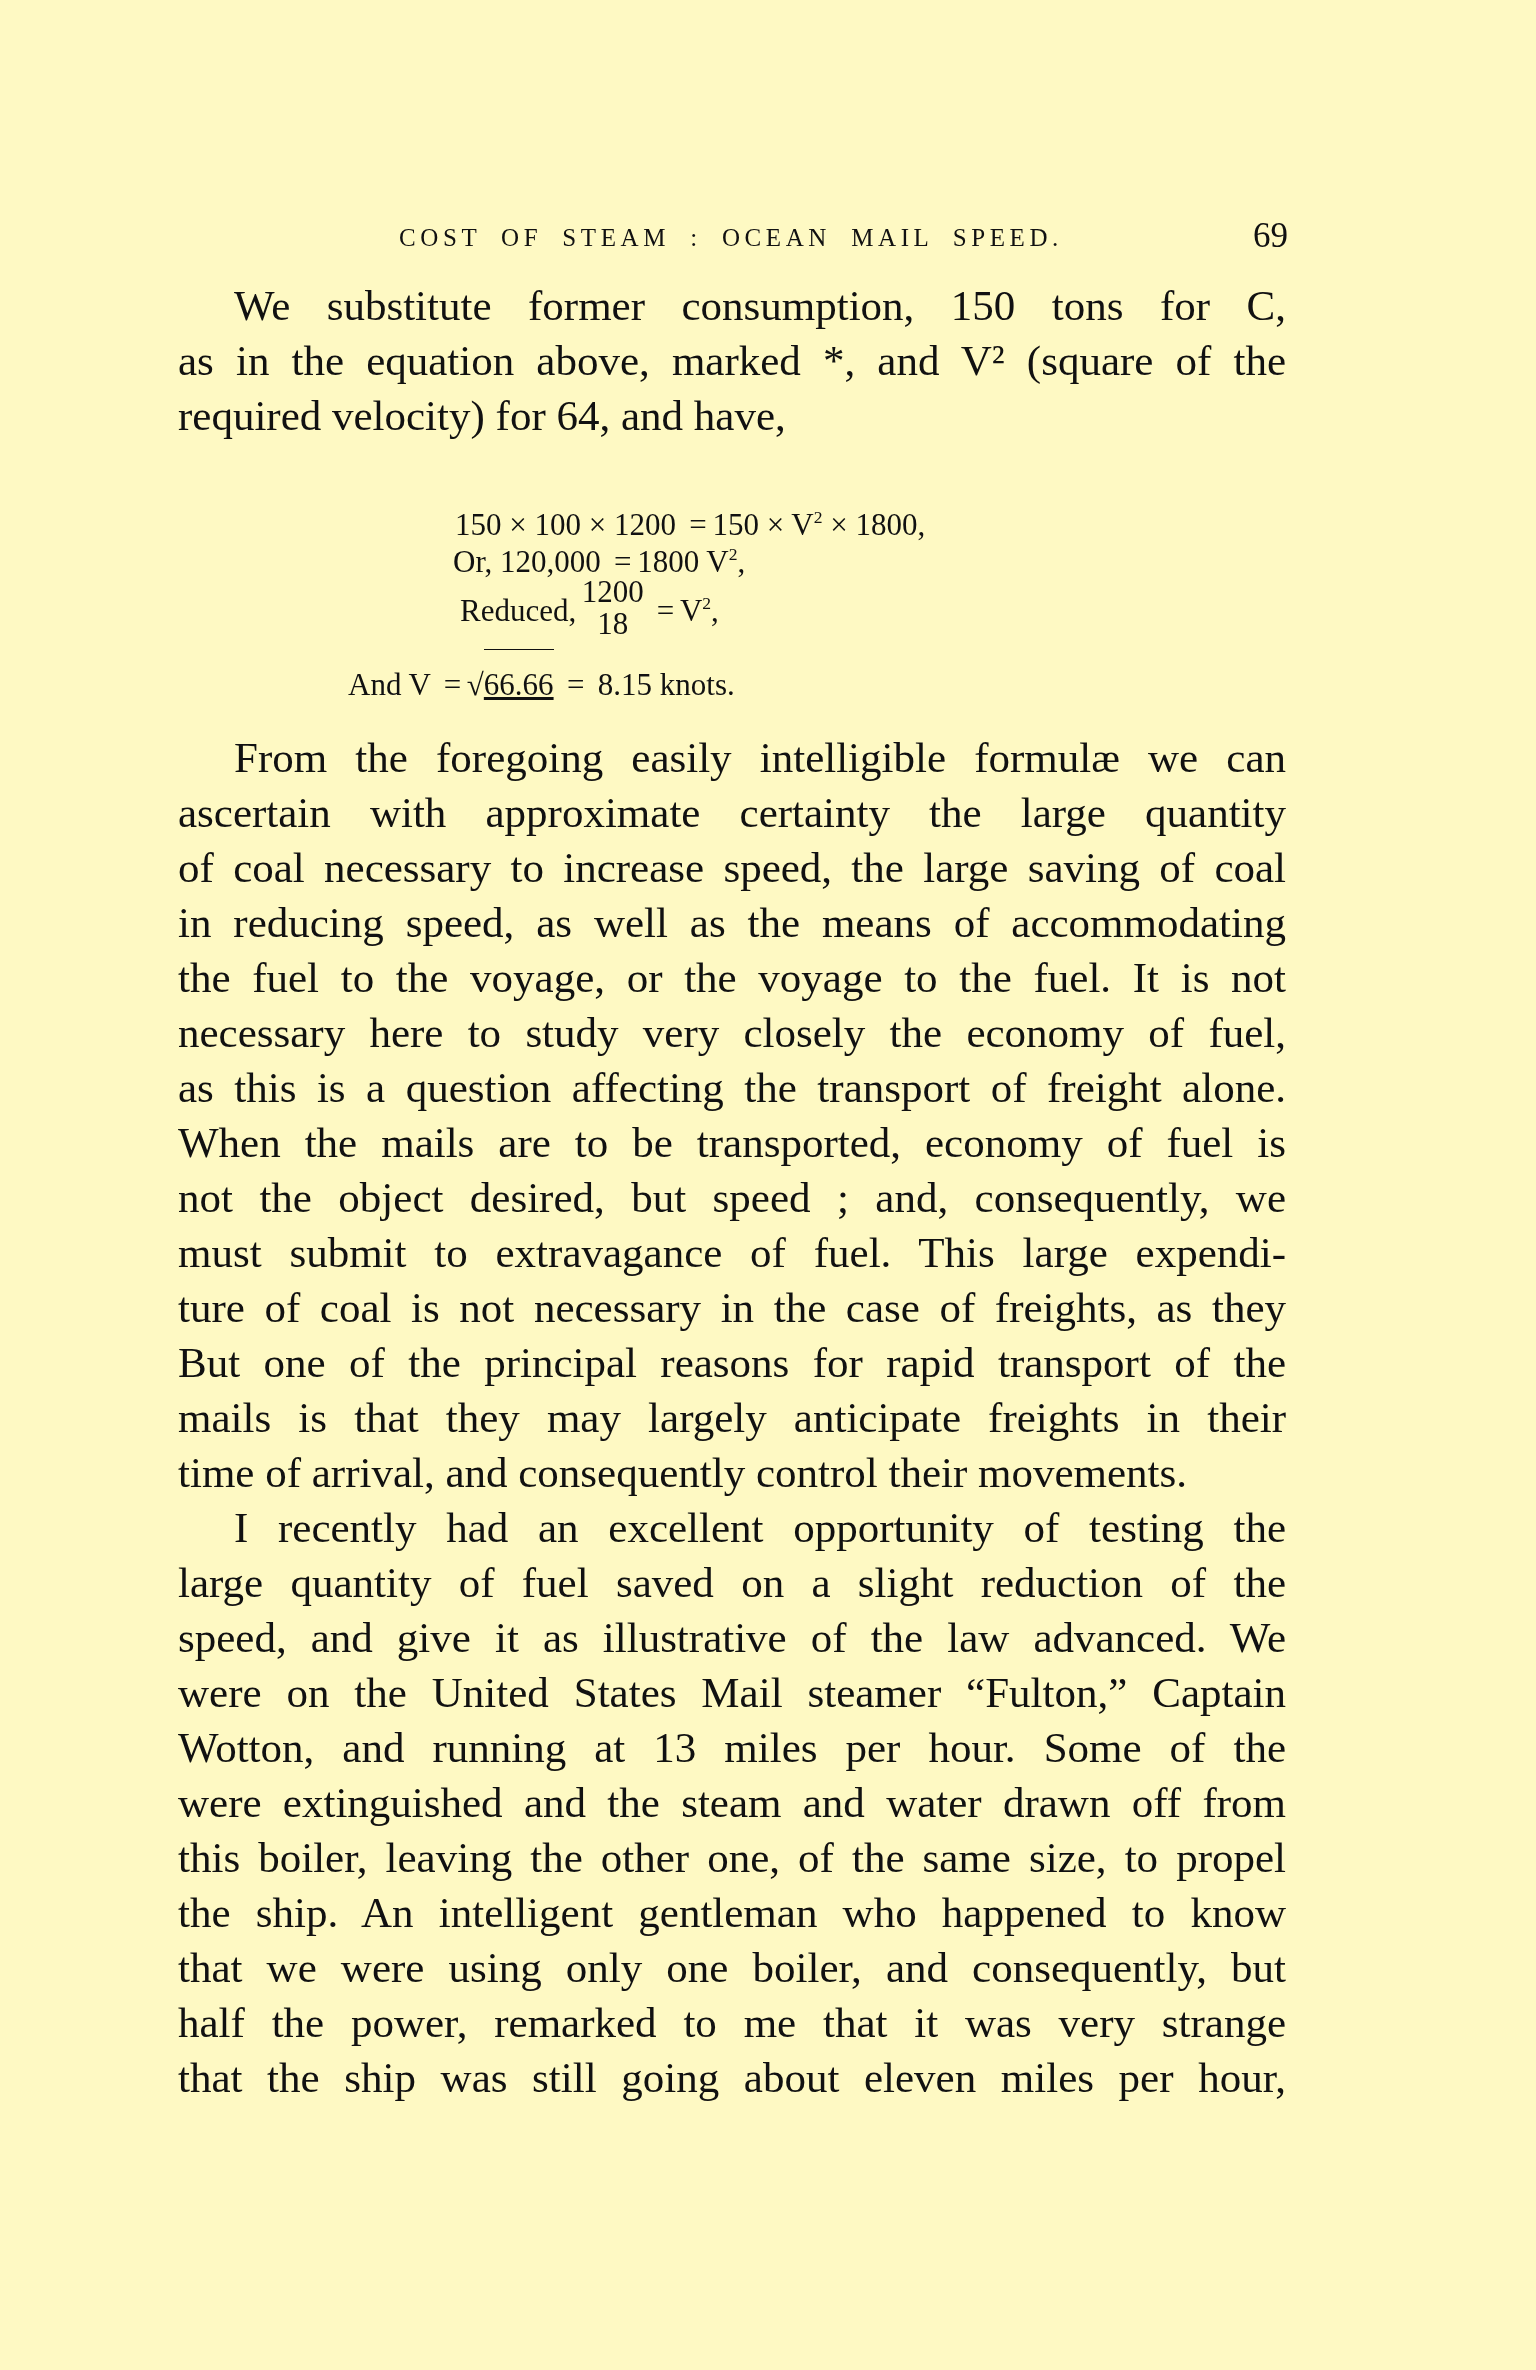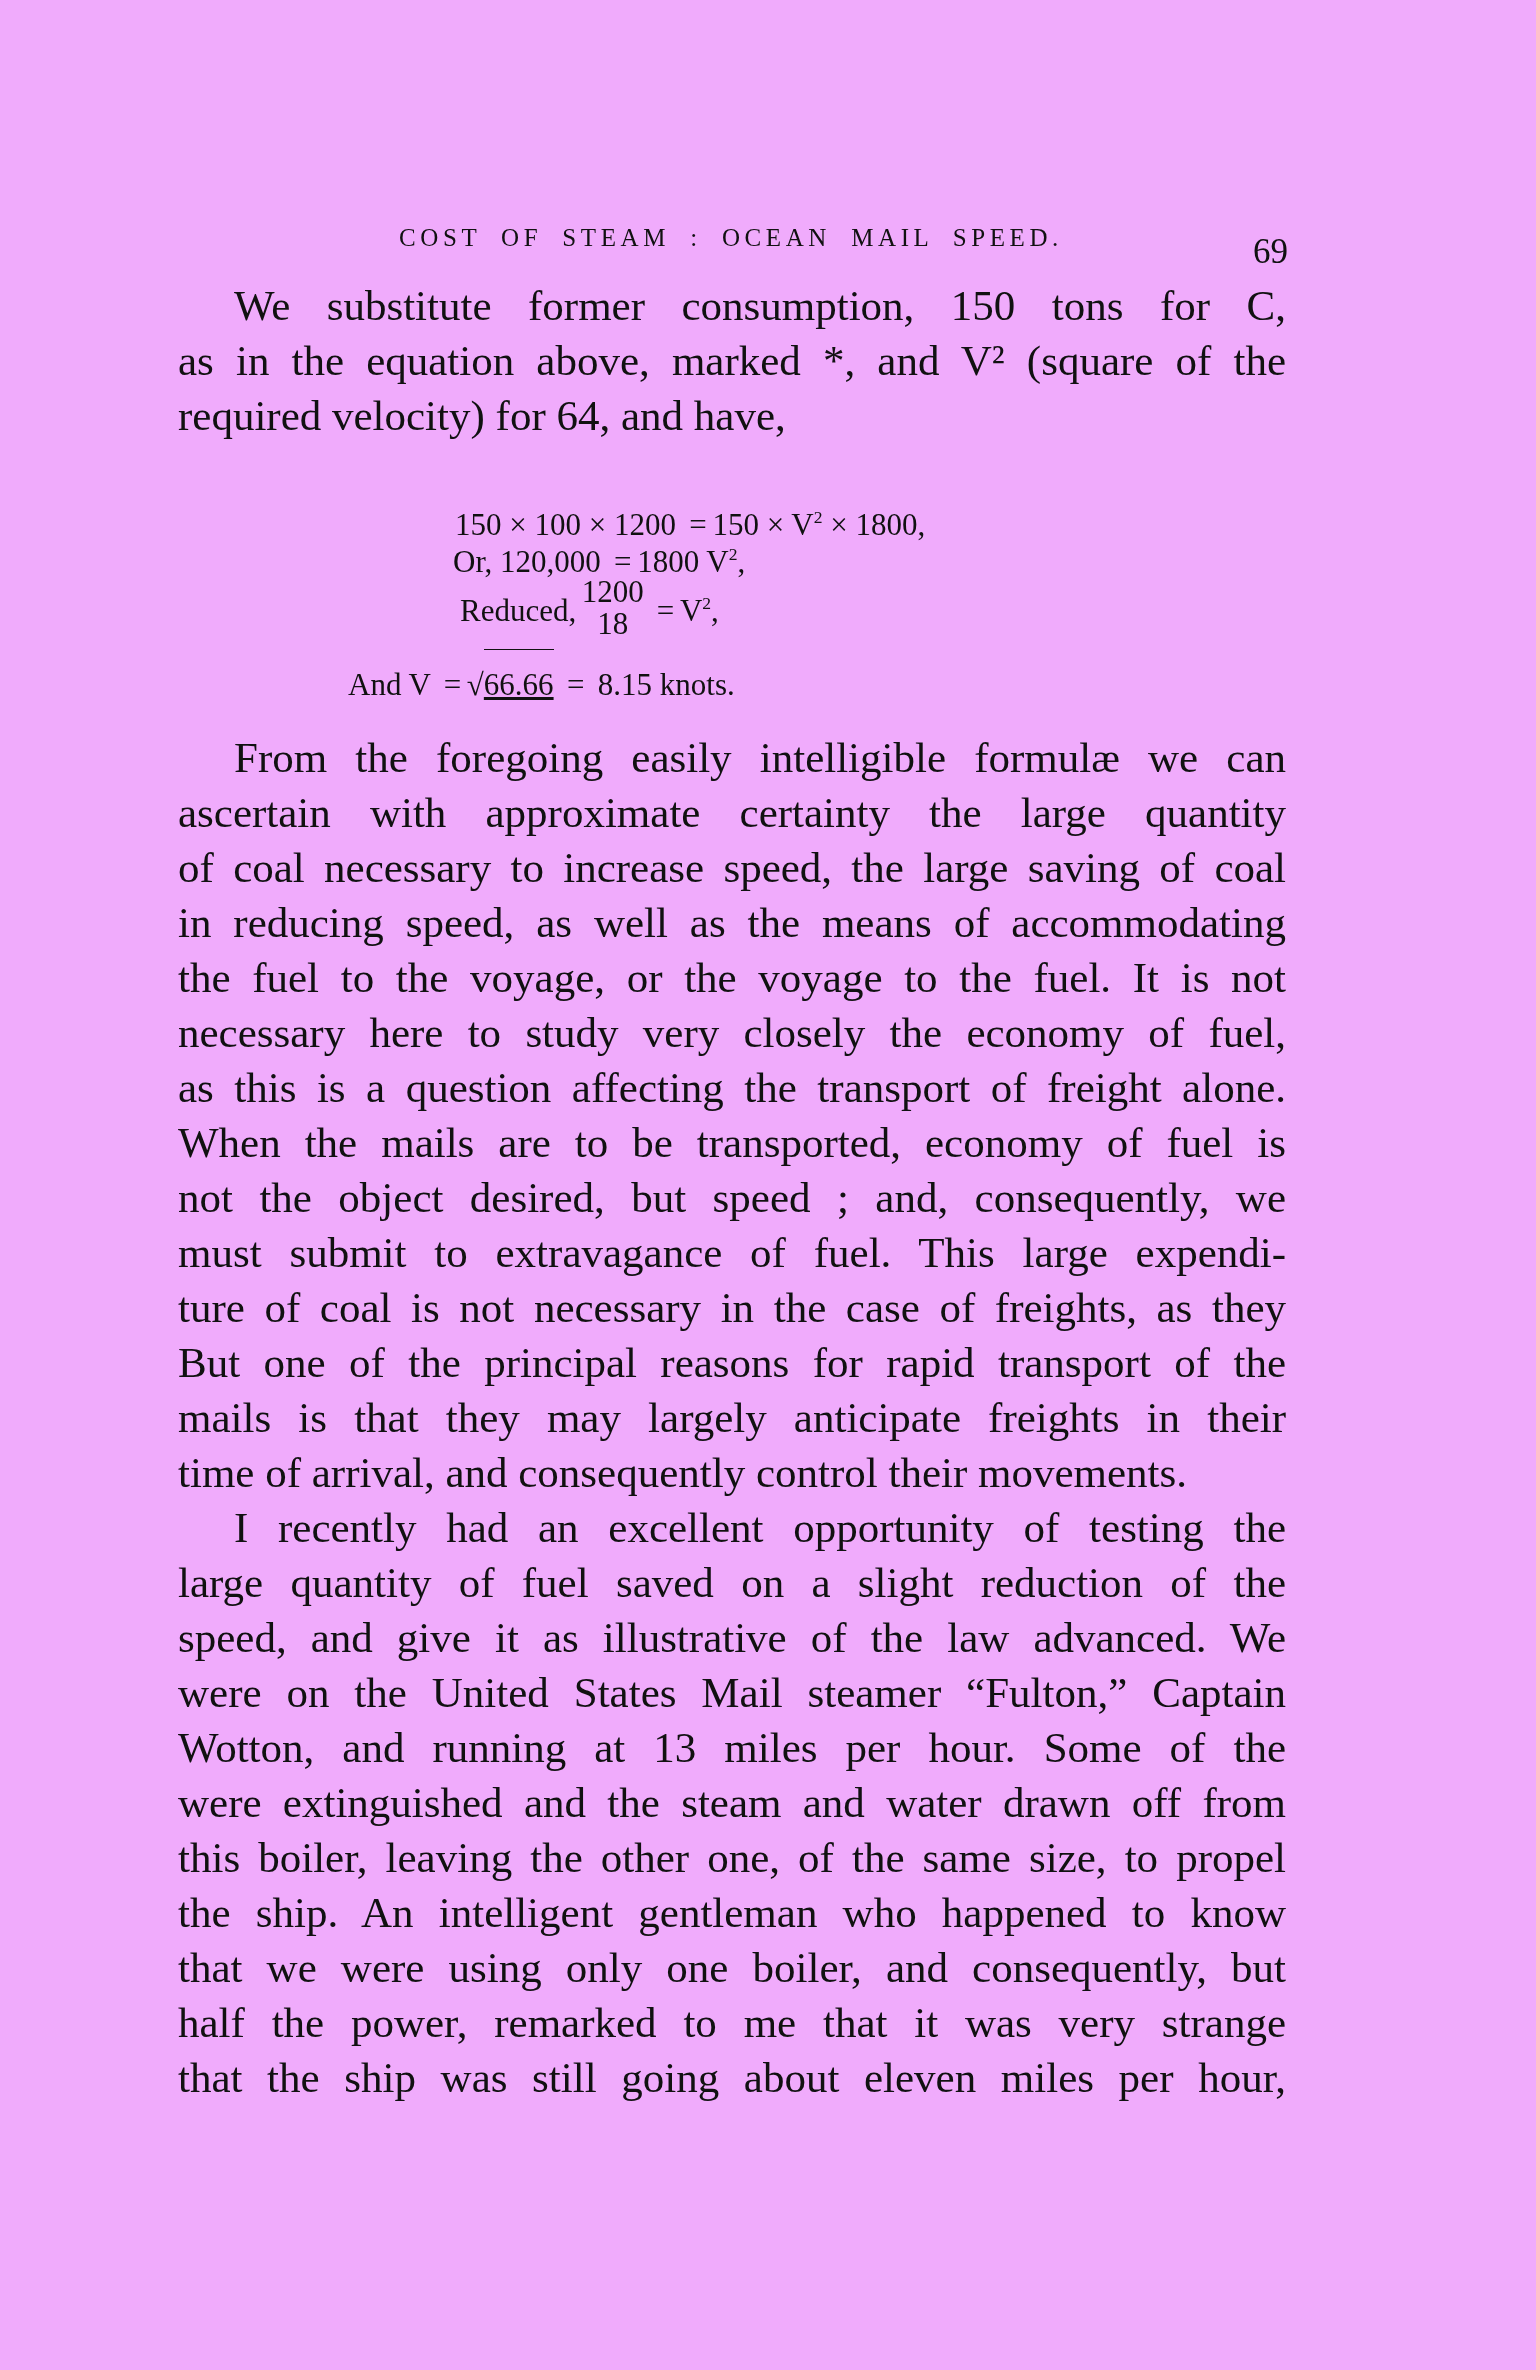--- a/index.html
+++ b/index.html
@@ -1,33 +1,33 @@
 <!DOCTYPE html>
 <html style="font-size:15px"><head>
 <meta charset="utf-8">
 <style>
   html, body { margin: 0; padding: 0; background: #ffffff; }
   body {
     width: 1536px; height: 2371px; position: relative; overflow: hidden;
     font-family: "DejaVu Serif", "Liberation Serif", serif;
     color: #111111;
   }
-  .page { position: absolute; left: 0; top: 0; width: 1536px; height: 2371px; background: #f0abfc; }
+  .page { position: absolute; left: 0; top: 0; width: 1536px; height: 2371px; background: #fef9c3; }
 
   .running-head {
     position: absolute; left: 399px; top: 219px; width: 889px; height: 46px;
     font-family: "Liberation Serif", "DejaVu Serif", serif;
   }
   .running-head .title {
     position: absolute; left: 0; top: 0;
     font-size: 25px; letter-spacing: 4.6px; word-spacing: 9.3px; line-height: 37px;
   }
   .running-head .folio {
     position: absolute; right: 0; top: -3.7px;
-    font-size: 35px; line-height: 41px; margin-top: 16px;
+    font-size: 35px; line-height: 41px;
   }
 
   .body-text {
     position: absolute; left: 178px; width: 1108px;
     font-family: "Liberation Serif", "DejaVu Serif", serif;
     font-size: 43px; line-height: 55px;
     text-align: justify; text-align-last: justify;
     margin: 0;
   }
   .line { display: block; white-space: nowrap; text-align: justify; text-align-last: justify; height: 55px; }

